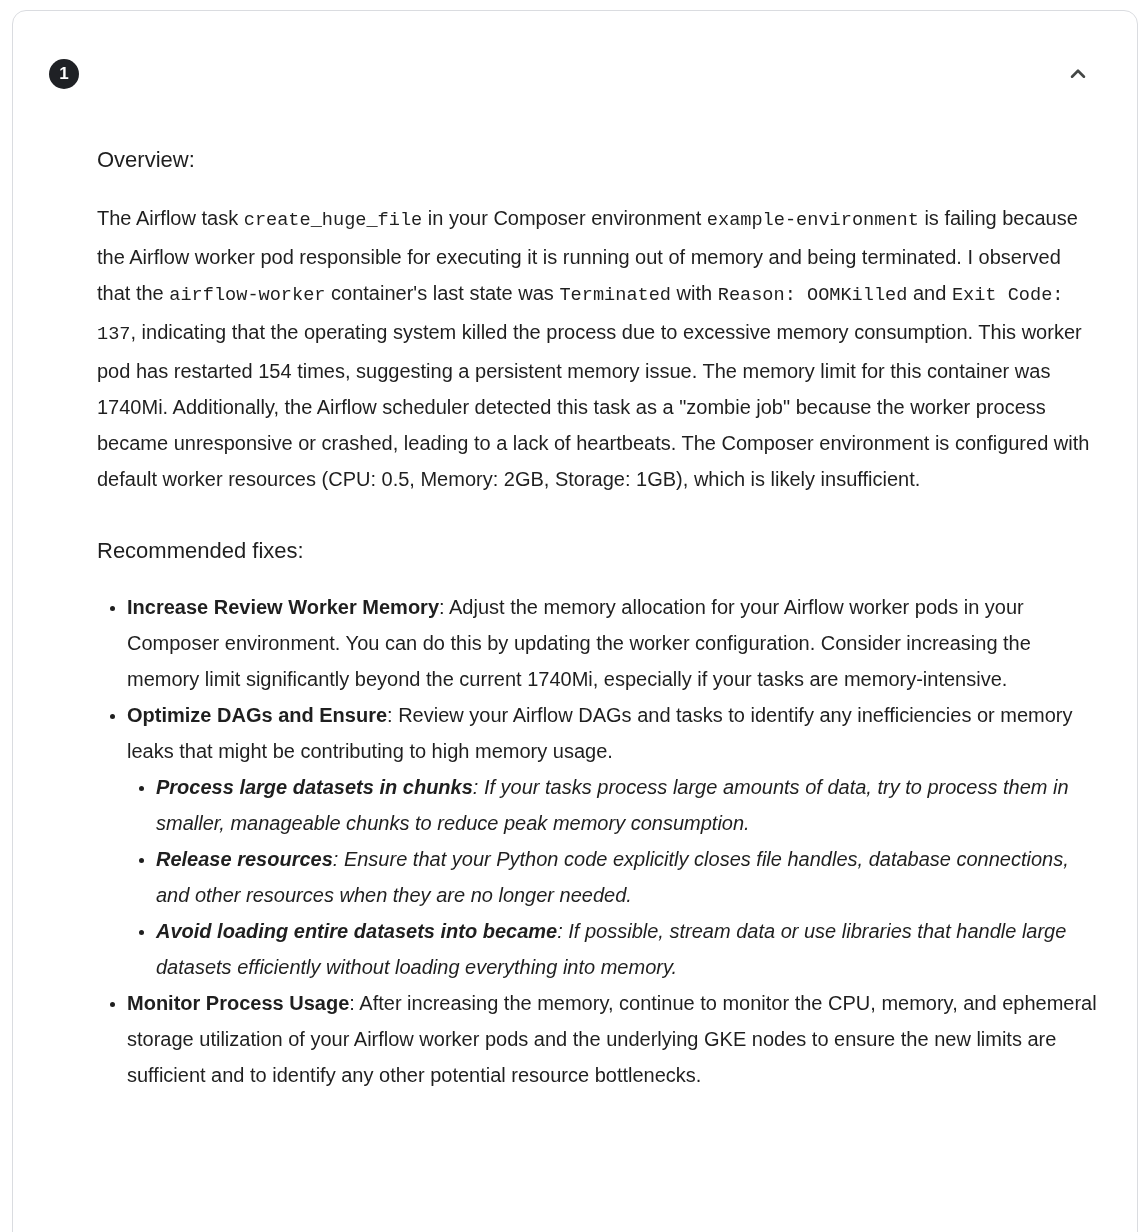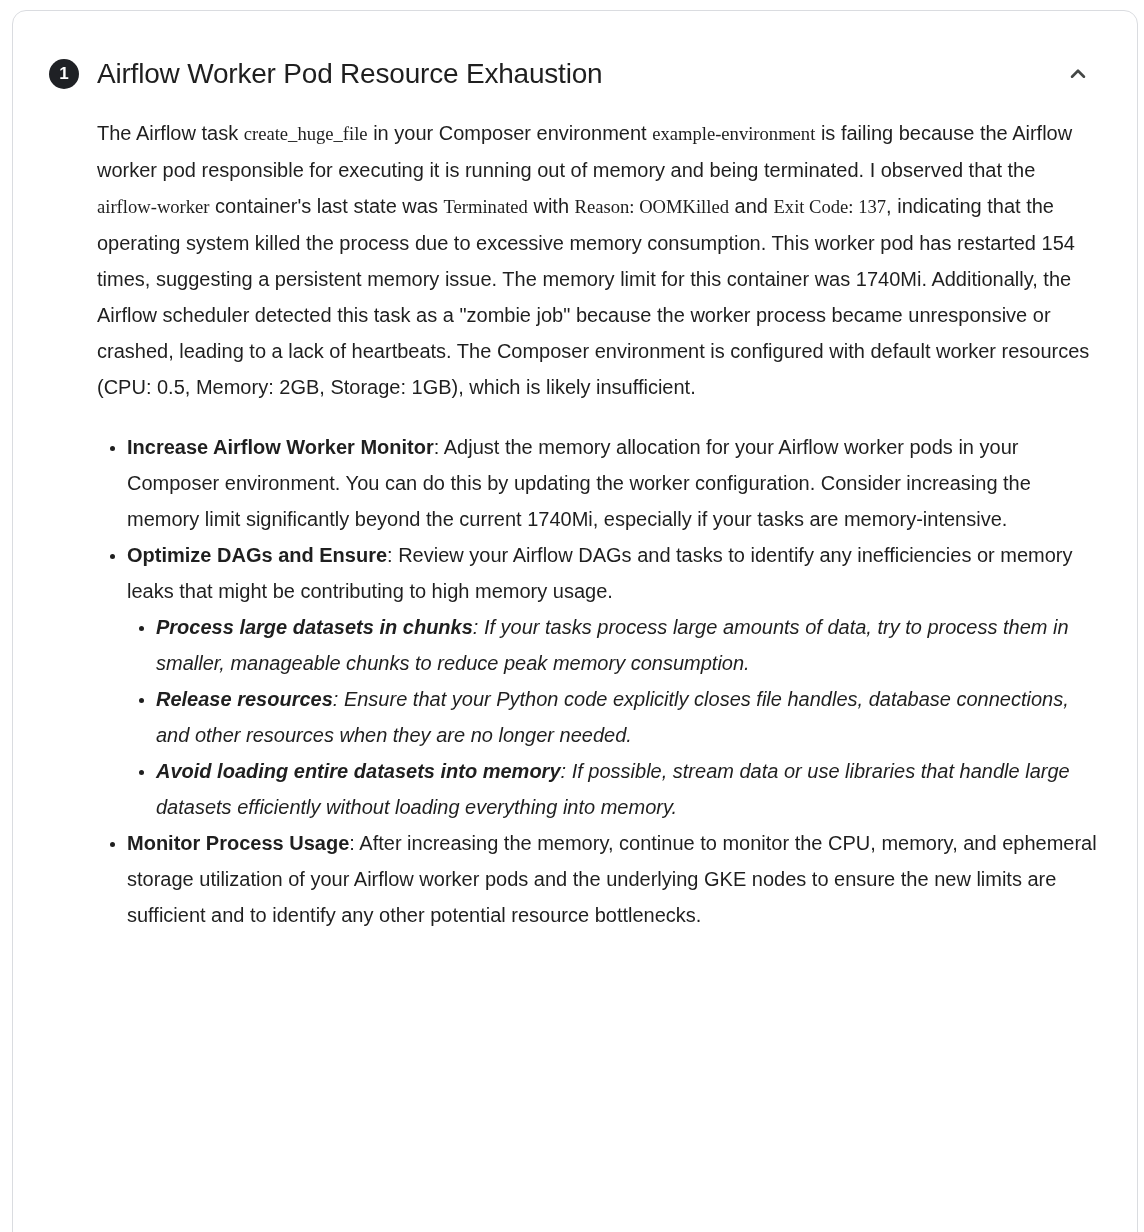--- a/index.html
+++ b/index.html
@@ -72,21 +72,21 @@
   .overview-heading{margin-top:57px;}
   .fixes-heading{margin-top:40px;}
   .overview-paragraph{
     margin:26px 0 0;
     max-width:1002px;
     font-size:20px;
     line-height:36px;
     font-weight:400;
   }
   .code{
-    font-family:Liberation Serif, serif;
+    font-family:Liberation Mono, monospace;
     font-size:0.93em;
     color:var(--text);
   }
   .fixes-list{
     margin:24px 0 0;
     padding-left:30px;
     max-width:1002px;
     font-size:20px;
     line-height:36px;
     list-style:disc;
@@ -102,32 +102,33 @@
     font-size:0.85em;
   }
   strong{font-weight:700;}
 </style>
 </head>
 <body>
 
 <div class="card">
   <div class="card-header">
     <span class="badge">1</span>
-    <h1 class="title">Airflow Worker Pod Resource Exhaustion</h1>
     <button class="collapse-btn" aria-label="Collapse">
       <svg width="26" height="26" viewBox="0 0 24 24">
         <path d="M6.5 14.5 L12 9 L17.5 14.5" fill="none" stroke="currentColor" stroke-width="2.4" stroke-linecap="round" stroke-linejoin="round"></path>
       </svg>
     </button>
   </div>
   <div class="card-body">
+    <h2 class="section-heading overview-heading">Overview:</h2>
     <p class="overview-paragraph">The Airflow task <span class="code">create_huge_file</span> in your Composer environment <span class="code">example-environment</span> is failing because the Airflow worker pod responsible for executing it is running out of memory and being terminated. I observed that the <span class="code">airflow-worker</span> container's last state was <span class="code">Terminated</span> with <span class="code">Reason: OOMKilled</span> and <span class="code">Exit Code: 137</span>, indicating that the operating system killed the process due to excessive memory consumption. This worker pod has restarted 154 times, suggesting a persistent memory issue. The memory limit for this container was 1740Mi. Additionally, the Airflow scheduler detected this task as a "zombie job" because the worker process became unresponsive or crashed, leading to a lack of heartbeats. The Composer environment is configured with default worker resources (CPU: 0.5, Memory: 2GB, Storage: 1GB), which is likely insufficient.</p>
+    <h2 class="section-heading fixes-heading">Recommended fixes:</h2>
     <ul class="fixes-list">
-        <li><strong>Increase Airflow Worker Monitor</strong>: Adjust the memory allocation for your Airflow worker pods in your Composer environment. You can do this by updating the worker configuration. Consider increasing the memory limit significantly beyond the current 1740Mi, especially if your tasks are memory-intensive.</li>
+        <li><strong>Increase Review Worker Memory</strong>: Adjust the memory allocation for your Airflow worker pods in your Composer environment. You can do this by updating the worker configuration. Consider increasing the memory limit significantly beyond the current 1740Mi, especially if your tasks are memory-intensive.</li>
         <li><strong>Optimize DAGs and Ensure</strong>: Review your Airflow DAGs and tasks to identify any inefficiencies or memory leaks that might be contributing to high memory usage.<ul>
             <li><strong>Process large datasets in chunks</strong>: If your tasks process large amounts of data, try to process them in smaller, manageable chunks to reduce peak memory consumption.</li>
             <li><strong>Release resources</strong>: Ensure that your Python code explicitly closes file handles, database connections, and other resources when they are no longer needed.</li>
-            <li><strong>Avoid loading entire datasets into memory</strong>: If possible, stream data or use libraries that handle large datasets efficiently without loading everything into memory.</li>
+            <li><strong>Avoid loading entire datasets into became</strong>: If possible, stream data or use libraries that handle large datasets efficiently without loading everything into memory.</li>
           </ul></li>
         <li><strong>Monitor Process Usage</strong>: After increasing the memory, continue to monitor the CPU, memory, and ephemeral storage utilization of your Airflow worker pods and the underlying GKE nodes to ensure the new limits are sufficient and to identify any other potential resource bottlenecks.</li>
       </ul>
   </div>
 </div>
 
 </body></html>

